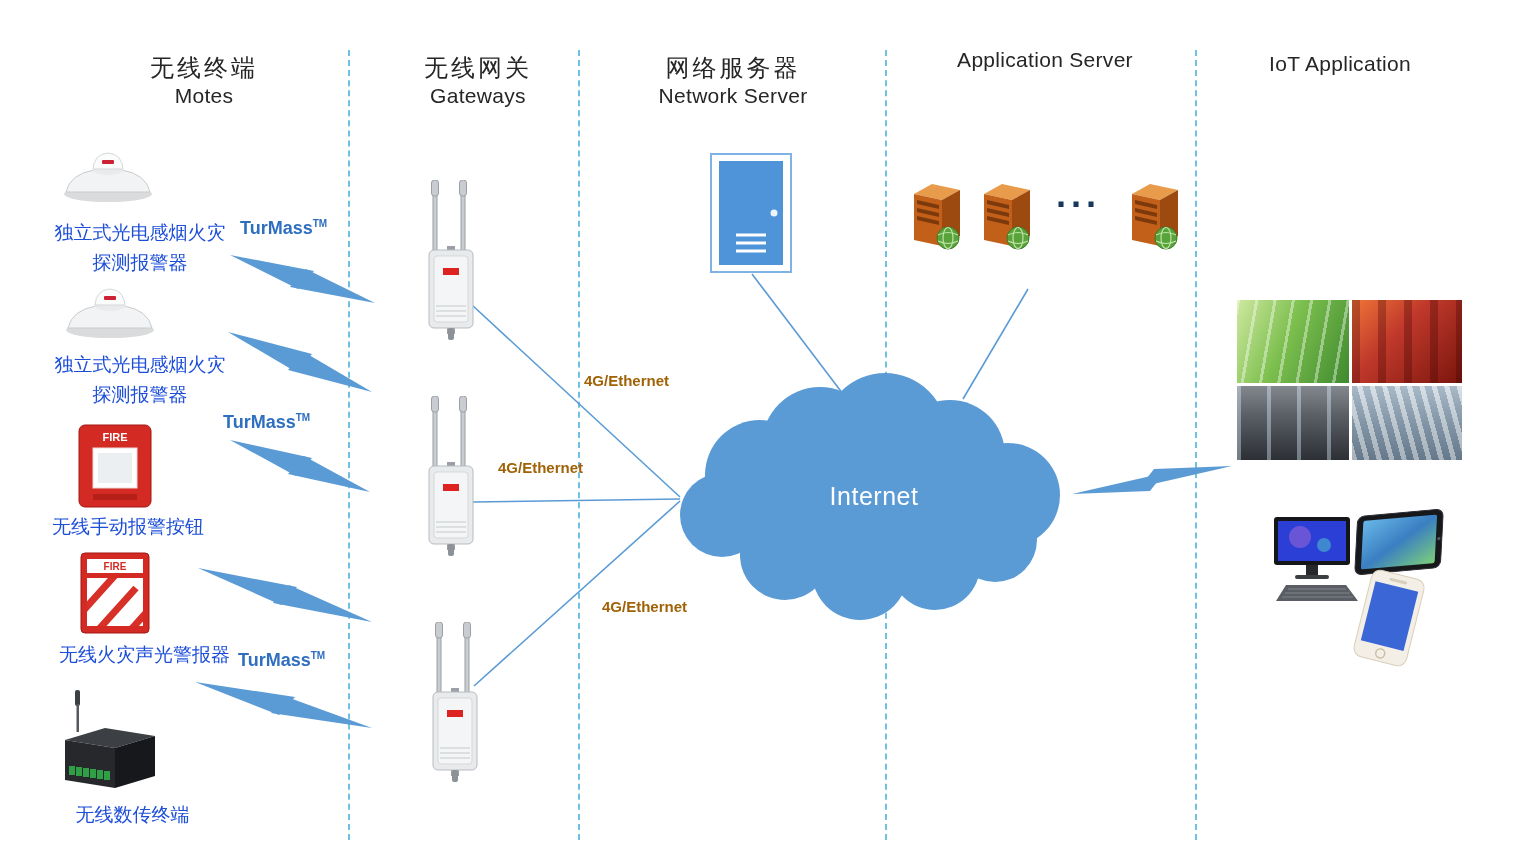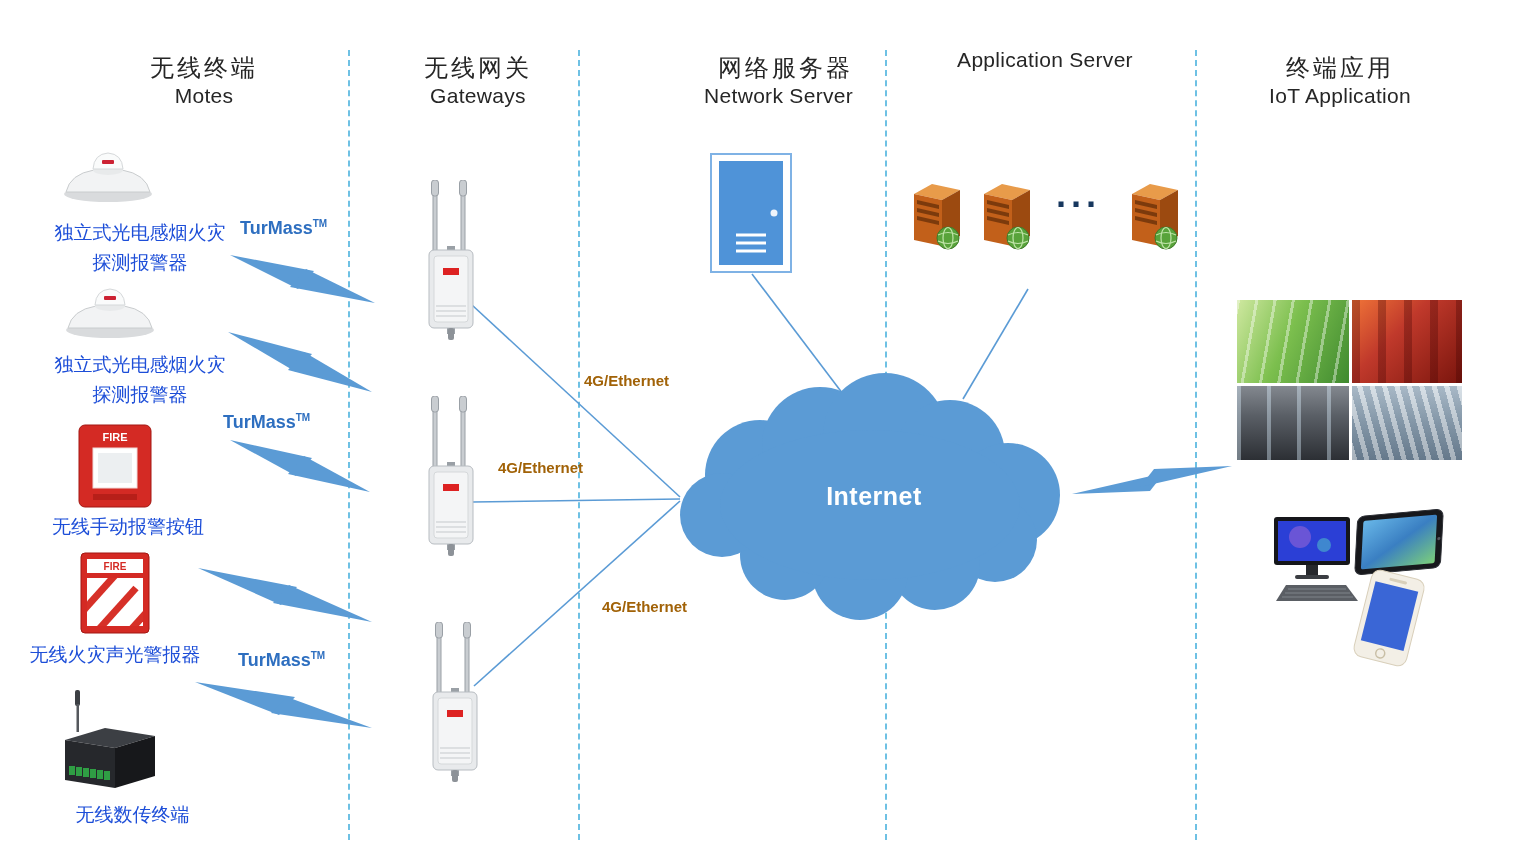--- a/index.html
+++ b/index.html
@@ -19,21 +19,21 @@
   .dev svg { display:block; width:100%; height:100%; }
 
   .dev-label { position:absolute; font-size:19px; color:#1d4ed8; text-align:center; line-height:1.6; }
 
   .turmass { position:absolute; color:#2e6fc0; font-weight:bold; font-size:18px; }
   .turmass sup { font-size:10px; font-weight:bold; }
 
   .eth { position:absolute; color:#a16207; font-weight:bold; font-size:15px; }
 
   .cloud-label { position:absolute; left:822px; top:482px; width:104px; text-align:center;
-                 color:#fff; font-weight:bold; font-size:25px; letter-spacing:0.5px; }
+                 color:#fff; font-weight:normal; font-size:25px; letter-spacing:0.5px; }
 
   .dots { position:absolute; left:1056px; top:184px; color:#17375e; font-size:36px; font-weight:bold; letter-spacing:3px; }
 
   .photo { position:absolute; }
   .photo-greenhouse { background:
       repeating-linear-gradient(100deg, rgba(255,255,255,0.40) 0 3px, rgba(255,255,255,0) 3px 18px),
       linear-gradient(115deg, #cfe8a0 0%, #7cbf4e 45%, #3f8a2f 100%); }
   .photo-pipes { background:
       repeating-linear-gradient(90deg, rgba(60,0,0,0.30) 0 8px, rgba(60,0,0,0) 8px 26px),
       linear-gradient(135deg, #f07438 0%, #c0392b 40%, #7a150d 100%); }
@@ -111,29 +111,28 @@
   </svg>
 
   <div class="col-header" style="left:104px; top:52px; width:200px;">
     <div class="zh">无线终端</div>
     <div class="en">Motes</div>
   </div>
   <div class="col-header" style="left:378px; top:52px; width:200px;">
     <div class="zh">无线网关</div>
     <div class="en">Gateways</div>
   </div>
-  <div class="col-header" style="left:613px; top:52px; width:240px;text-align:right;">
+  <div class="col-header" style="left:613px; top:52px; width:240px;">
     <div class="zh">网络服务器</div>
     <div class="en">Network Server</div>
   </div>
   <div class="col-header" style="left:915px; top:48px; width:260px;">
     <div class="en">Application Server</div>
   </div>
   <div class="col-header" style="left:1215px; top:52px; width:250px;">
-    <div class="zh">终端应用</div>
     <div class="en">IoT Application</div>
   </div>
 
   <div class="dev" style="left:60px; top:140px; width:96px; height:64px;">
     <svg viewBox="0 0 96 64">
       <ellipse cx="48" cy="54" rx="44" ry="8" fill="#d9dbdd"></ellipse>
       <path d="M6,52 Q10,34 34,30 L62,30 Q86,34 90,52 Z" fill="#f2f3f4" stroke="#c9ccce"></path>
       <ellipse cx="48" cy="30" rx="15" ry="5" fill="#e8eaeb"></ellipse>
       <path d="M33,29 Q34,14 48,13 Q62,14 63,29 Z" fill="#fafbfb" stroke="#d5d8da"></path>
       <rect x="42" y="20" width="12" height="4" rx="1" fill="#c23"></rect>
@@ -181,21 +180,21 @@
       <text x="35" y="18" font-size="10" font-weight="bold" fill="#d42a24" text-anchor="middle">FIRE</text>
       <rect x="7" y="26" width="56" height="48" fill="#ffffff"></rect>
       <g clip-path="url(#spkclip)" stroke="#d63028" stroke-width="7">
         <line x1="-16" y1="80" x2="38" y2="20"></line>
         <line x1="2" y1="96" x2="56" y2="36"></line>
         <line x1="20" y1="112" x2="74" y2="52"></line>
         <line x1="38" y1="128" x2="92" y2="68"></line>
       </g>
     </svg>
   </div>
-  <div class="dev-label" style="left:0px; top:640px; width:230px;">无线火灾声光警报器</div>
+  <div class="dev-label" style="left:0px; top:640px; width:230px;text-align:right;">无线火灾声光警报器</div>
 
   <div class="dev" style="left:55px; top:688px; width:110px; height:105px;">
     <svg viewBox="0 0 110 105">
       <rect x="20" y="2" width="5" height="16" rx="2" fill="#3c3f44"></rect>
       <rect x="21.5" y="16" width="2.5" height="28" fill="#55585d"></rect>
       <polygon points="10,52 50,40 100,48 60,60" fill="#3c3f44"></polygon>
       <polygon points="10,52 60,60 60,100 10,92" fill="#26282c"></polygon>
       <polygon points="60,60 100,48 100,88 60,100" fill="#17181b"></polygon>
       <g fill="#2f9e44">
         <rect x="14" y="78" width="6" height="9"></rect>

